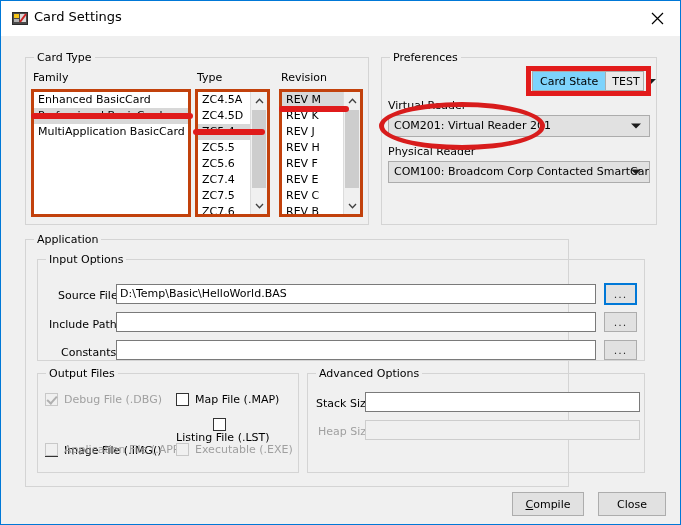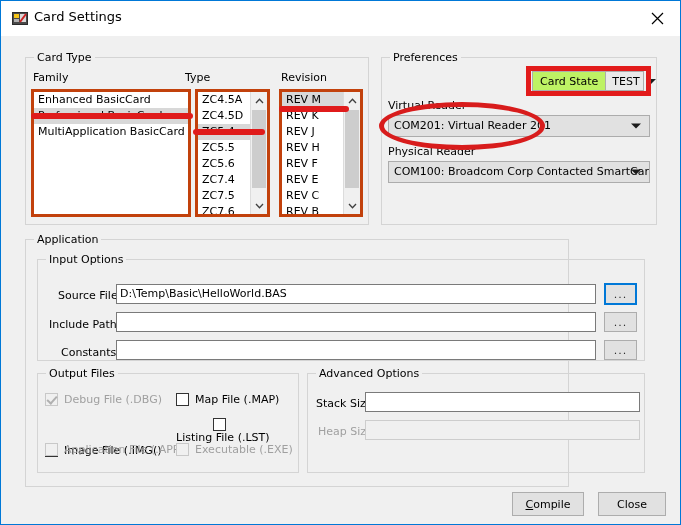--- a/index.html
+++ b/index.html
@@ -147,21 +147,21 @@
     box-sizing: border-box;
     border: 1px solid #acacac;
     background: #e9e9e9;
     display: flex;
     align-items: stretch;
     font-size: 11px;
   }
   .cardstate .cs-label {
     padding: 0 7px;
     display: flex; align-items: center;
-    background: #bef264;
+    background: #7dd3fc;
     border-right: 1px solid #acacac;
     white-space: nowrap;
   }
   .cardstate .cs-value {
     padding: 0 6px;
     display: flex; align-items: center;
     white-space: nowrap;
   }
   .cardstate .cs-arrow {
     width: 20px;
@@ -292,21 +292,21 @@
         <path d="M1 1 L12 12 M12 1 L1 12" stroke="#000000" stroke-width="1.2" fill="none"></path>
       </svg>
     </div>
   </div>
 
   <div class="groupbox" style="left:24px; top:56px; width:344px; height:168px;">
     <span class="gb-label">Card Type</span>
   </div>
 
   <span class="lbl" style="left:32px; top:70px;">Family</span>
-  <span class="lbl" style="left:184px; top:70px;">Type</span>
+  <span class="lbl" style="left:196px; top:70px;">Type</span>
   <span class="lbl" style="left:280px; top:70px;">Revision</span>
 
   <div class="listbox" style="left:30px; top:88px; width:160px; height:128px;">
     <div class="litem">Enhanced BasicCard</div>
     <div class="litem sel">Professional BasicCard</div>
     <div class="litem">MultiApplication BasicCard</div>
   </div>
 
   <div class="listbox" style="left:194px; top:88px; width:75px; height:128px;">
     <div style="position:absolute; left:0; top:0; right:17px;">

